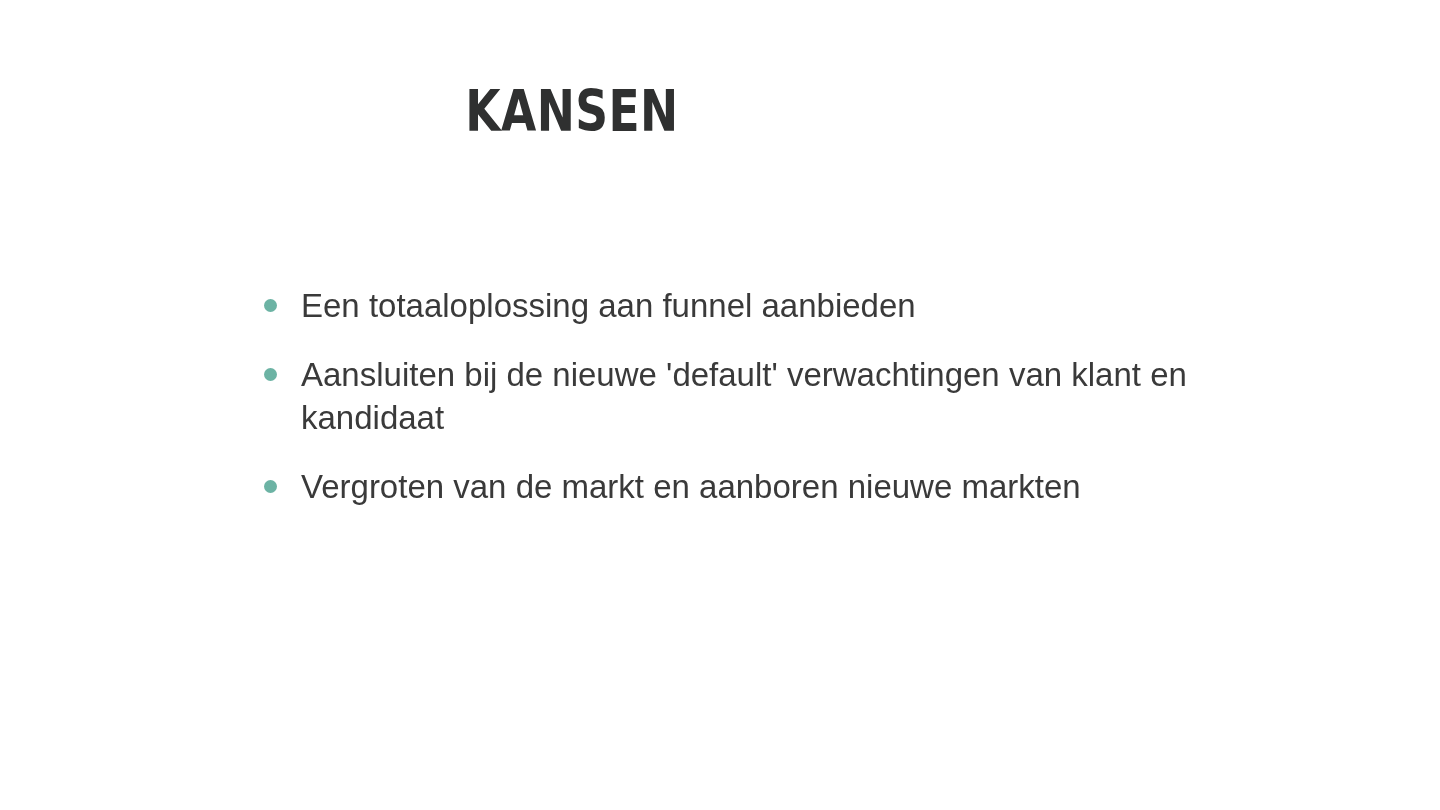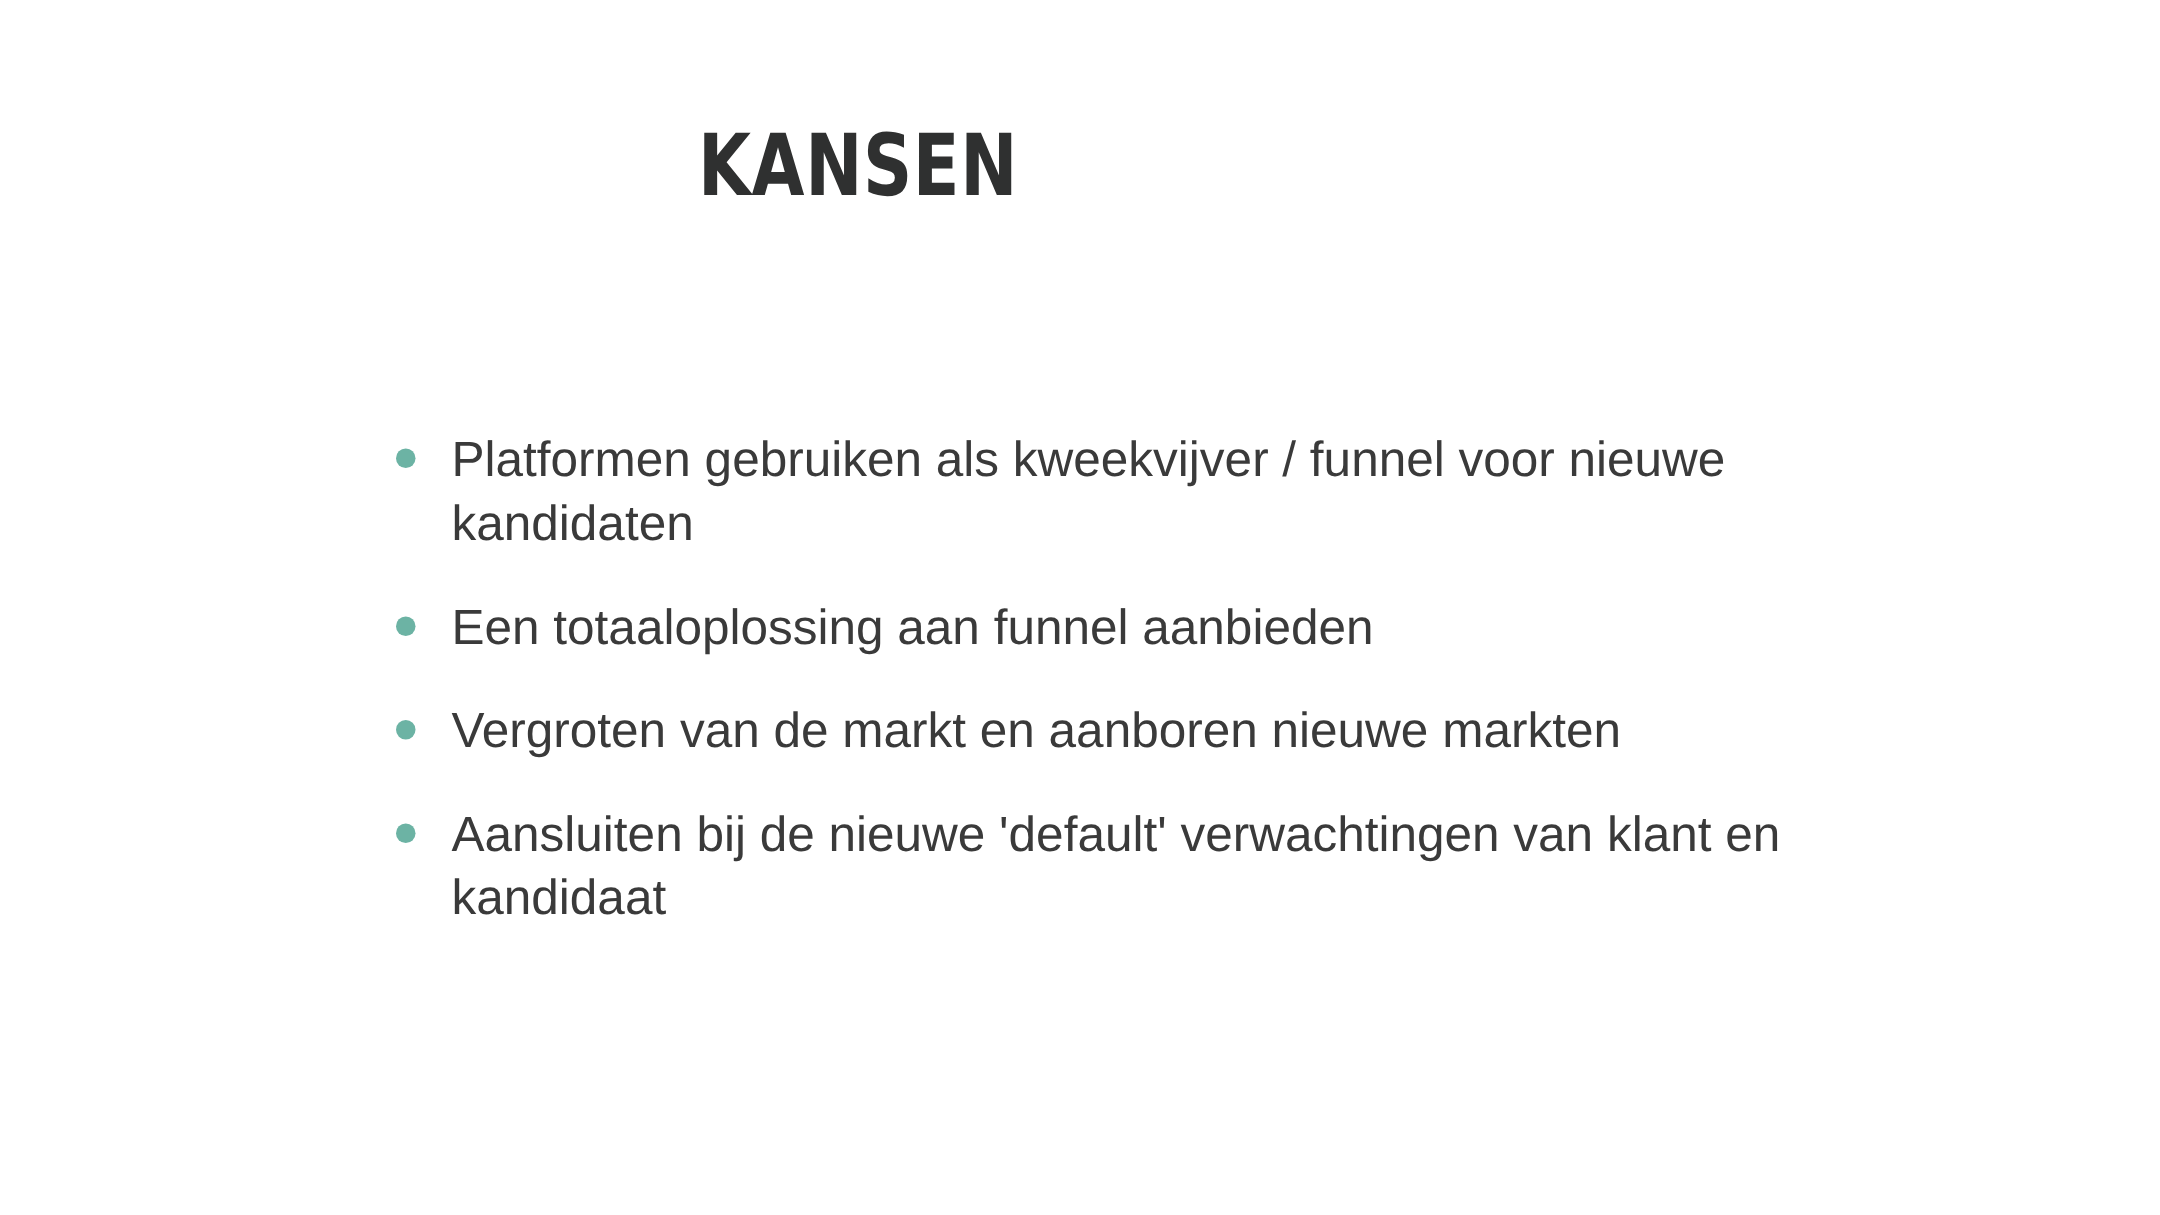--- a/index.html
+++ b/index.html
@@ -72,29 +72,25 @@
 </head>
 <body>
 
 <div class="slide">
 
   <h1 class="slide-title">KANSEN</h1>
 
   <ul class="bullet-list">
     <li class="bullet-item">
       <span class="bullet-dot"></span>
-      <span class="bullet-text">Platformen gebruiken als kweekvijver / funnel voor nieuwe kandidaten</span>
-    </li>
-    <li class="bullet-item">
-      <span class="bullet-dot"></span>
       <span class="bullet-text">Een totaaloplossing aan funnel aanbieden</span>
     </li>
     <li class="bullet-item">
       <span class="bullet-dot"></span>
-      <span class="bullet-text">Vergroten van de markt en aanboren nieuwe markten</span>
+      <span class="bullet-text">Aansluiten bij de nieuwe 'default' verwachtingen van klant en kandidaat</span>
     </li>
     <li class="bullet-item">
       <span class="bullet-dot"></span>
-      <span class="bullet-text">Aansluiten bij de nieuwe 'default' verwachtingen van klant en kandidaat</span>
+      <span class="bullet-text">Vergroten van de markt en aanboren nieuwe markten</span>
     </li>
   </ul>
 
 </div>
 
 </body></html>

